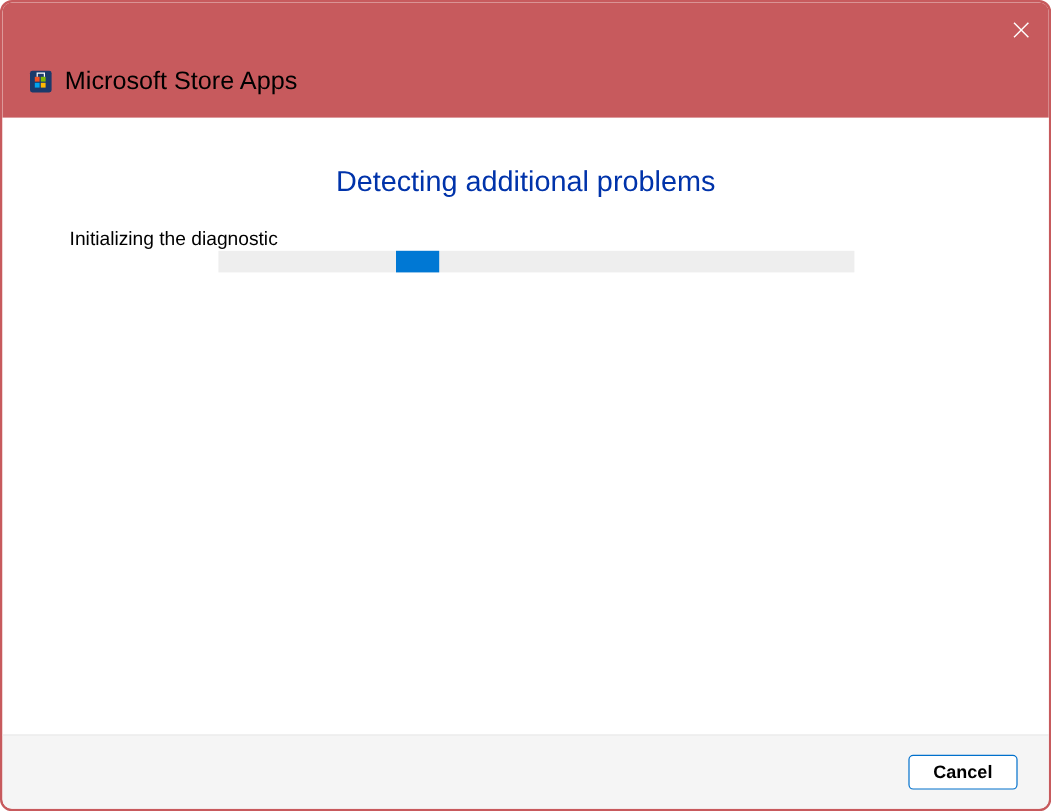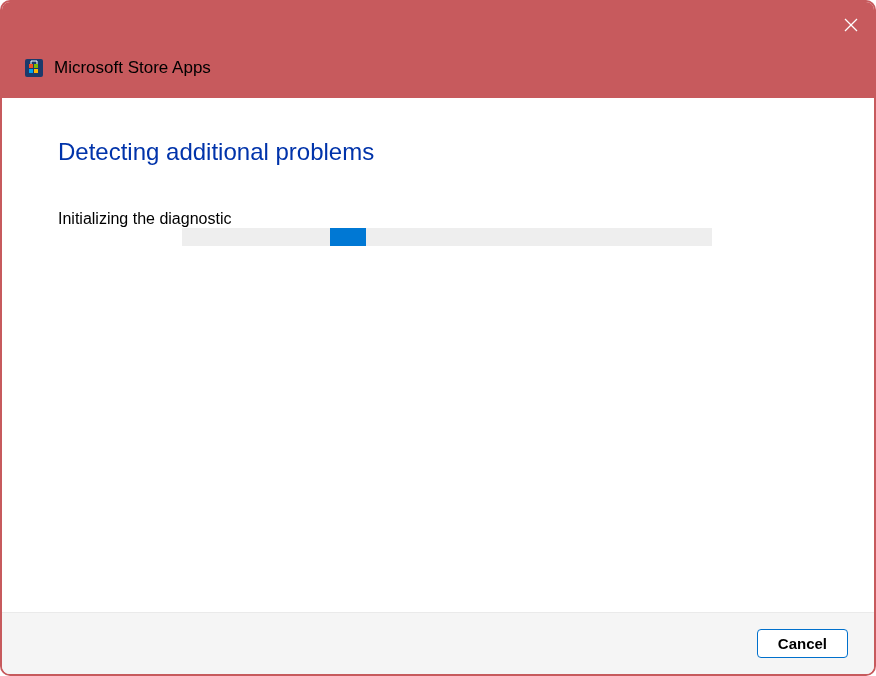--- a/index.html
+++ b/index.html
@@ -59,35 +59,36 @@
     }
     .app-icon {
       width: 20px;
       height: 20px;
       display: flex;
       align-items: center;
       justify-content: center;
     }
     .app-title {
       color: #000;
-      font-size: 17px;
+      font-size: 21px;
       font-weight: 400;
     }
     .content {
       flex: 1;
       background: #fff;
       padding: 40px 56px 0 56px;
       display: flex;
       flex-direction: column;
     }
     .heading {
       color: #0033aa;
       font-size: 24px;
       font-weight: 400;
-      margin-bottom: 44px;
+      margin-bottom: 25px;
+      text-align: center;
     }
     .status-text {
       color: #000;
       font-size: 16px;
       font-weight: 400;
     }
     .progress-container {
       width: 530px;
       height: 18px;
       background: #eeeeee;

